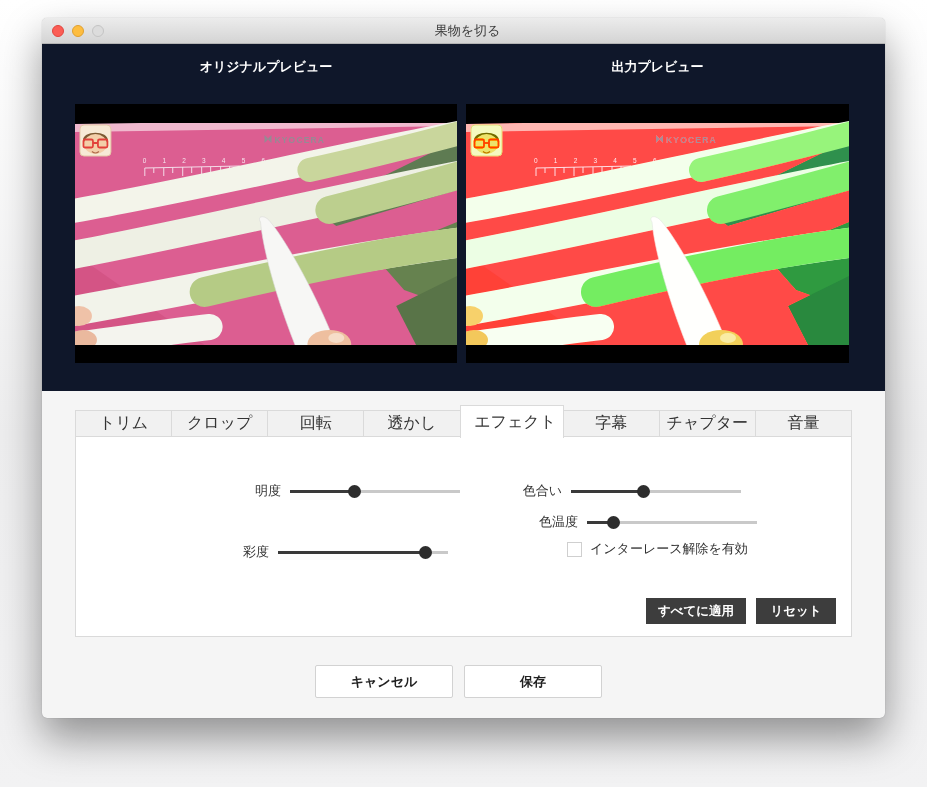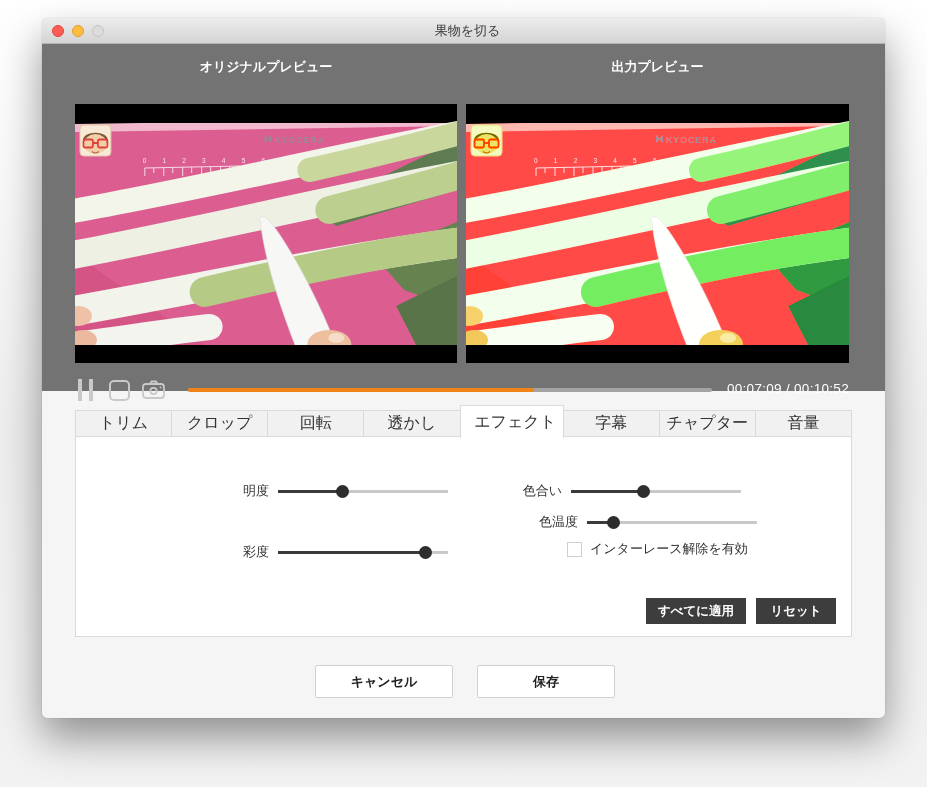--- a/index.html
+++ b/index.html
@@ -20,21 +20,21 @@
     border-bottom:1px solid #b4b4b4; position:relative;
     display:flex; align-items:center; justify-content:center;
   }
   .traffic { position:absolute; left:10px; top:7px; display:flex; gap:8px; }
   .light { width:12px; height:12px; border-radius:50%; }
   .light.red    { background:#fb5d55; border:1px solid #e2453e; }
   .light.yellow { background:#fdbd40; border:1px solid #e0a030; }
   .light.gray   { background:#dcdcdc; border:1px solid #c4c4c4; }
   .win-title { font-size:13px; color:#3c3c3c;margin-left:8px; }
   
-  .playerarea { position:absolute; left:0; top:26px; width:843px; height:347px; background:#737373; }
+  .playerarea { position:absolute; left:0; top:26px; width:843px; height:347px; background:#0f172a; }
   .preview-labels { position:absolute; top:14px; left:0; width:100%; height:20px; }
   .preview-label { position:absolute; text-align:center; color:#fff; font-size:13px; font-weight:bold; }
   .preview-label.orig { left:33px;  width:382px; }
   .preview-label.out  { left:424px; width:383px; }
   .video { position:absolute; top:60px; height:259px; background:#000; }
   .video.orig { left:33px;  width:382px; }
   .video.out  { left:424px; width:383px; }
   .video svg { display:block; width:100%; height:100%; }
   .video.out svg { filter:hue-rotate(28deg) saturate(2.1) brightness(1.04); }
   
@@ -83,21 +83,21 @@
   .apply-btn { left:570px; width:100px; }
   .reset-btn { left:680px; width:80px; }
   
   .footer-btn {
     position:absolute; top:647px; width:138px; height:33px; background:#fff;
     border:1px solid #d2d2d2; border-radius:2px; font-size:13px; font-weight:bold;
     color:#222; cursor:pointer; display:flex; align-items:center; justify-content:center;
     font-family:"Liberation Sans","DejaVu Sans",sans-serif;
   }
   .cancel-btn { left:273px; }
-  .save-btn   { left:435px; }
+  .save-btn   { left:422px; }
   .defs-holder { position:absolute; width:0; height:0; overflow:hidden; }
 </style>
 </head>
 <body>
 
 <svg class="defs-holder" aria-hidden="true">
   <defs>
     <symbol id="scene" viewBox="0 0 383 259" preserveAspectRatio="none">
       <rect x="0" y="0" width="383" height="259" fill="#000"></rect>
       <polygon points="0,20 383,14 383,24 0,30" fill="#f0b9ce"></polygon>
@@ -188,55 +188,36 @@
       <svg viewBox="0 0 383 259" preserveAspectRatio="none">
           <use href="#scene"></use>
         </svg>
     </div>
     <div class="video out">
       <svg viewBox="0 0 383 259" preserveAspectRatio="none">
           <use href="#scene"></use>
         </svg>
     </div>
 
-    <div class="controls">
-      <div class="ctl-btn pause-btn">
-          <i></i>
-          <i></i>
-        </div>
-      <div class="ctl-btn stop-btn"></div>
-      <div class="ctl-btn cam-btn">
-        <svg width="23" height="19" viewBox="0 0 23 19">
-          <rect x="1" y="4" width="21" height="14" rx="3" fill="none" stroke="#c9c9c9" stroke-width="1.8"></rect>
-          <path d="M8,4 L9.5,1.5 L14,1.5 L15.5,4" fill="none" stroke="#c9c9c9" stroke-width="1.8"></path>
-          <circle cx="11.5" cy="11" r="3.2" fill="none" stroke="#c9c9c9" stroke-width="1.8"></circle>
-          <circle cx="18.5" cy="7.5" r="0.9" fill="#c9c9c9"></circle>
-        </svg>
-      </div>
-      <div class="seekbar">
-        <div class="seekfill" style="width: 66%;"></div>
-      </div>
-      <div class="timestamp">00:07:09 / 00:10:52</div>
-    </div>
   </div>
 
   <div class="tabs">
     <div class="tab">トリム</div>
     <div class="tab">クロップ</div>
     <div class="tab">回転</div>
     <div class="tab">透かし</div>
     <div class="tab active">エフェクト</div>
     <div class="tab">字幕</div>
     <div class="tab">チャプター</div>
     <div class="tab">音量</div>
   </div>
 
   <div class="panel">
 
-    <div class="srow" style="left:0; top:44px;">
+    <div class="srow" style="left:12px; top:44px;">
       <div class="slabel l">明度</div>
       <div class="track">
         <div class="fill" style="width: 38%;">
             <span class="thumb"></span>
           </div>
       </div>
     </div>
     <div class="srow" style="left:0; top:105px;">
       <div class="slabel l">彩度</div>
       <div class="track">

